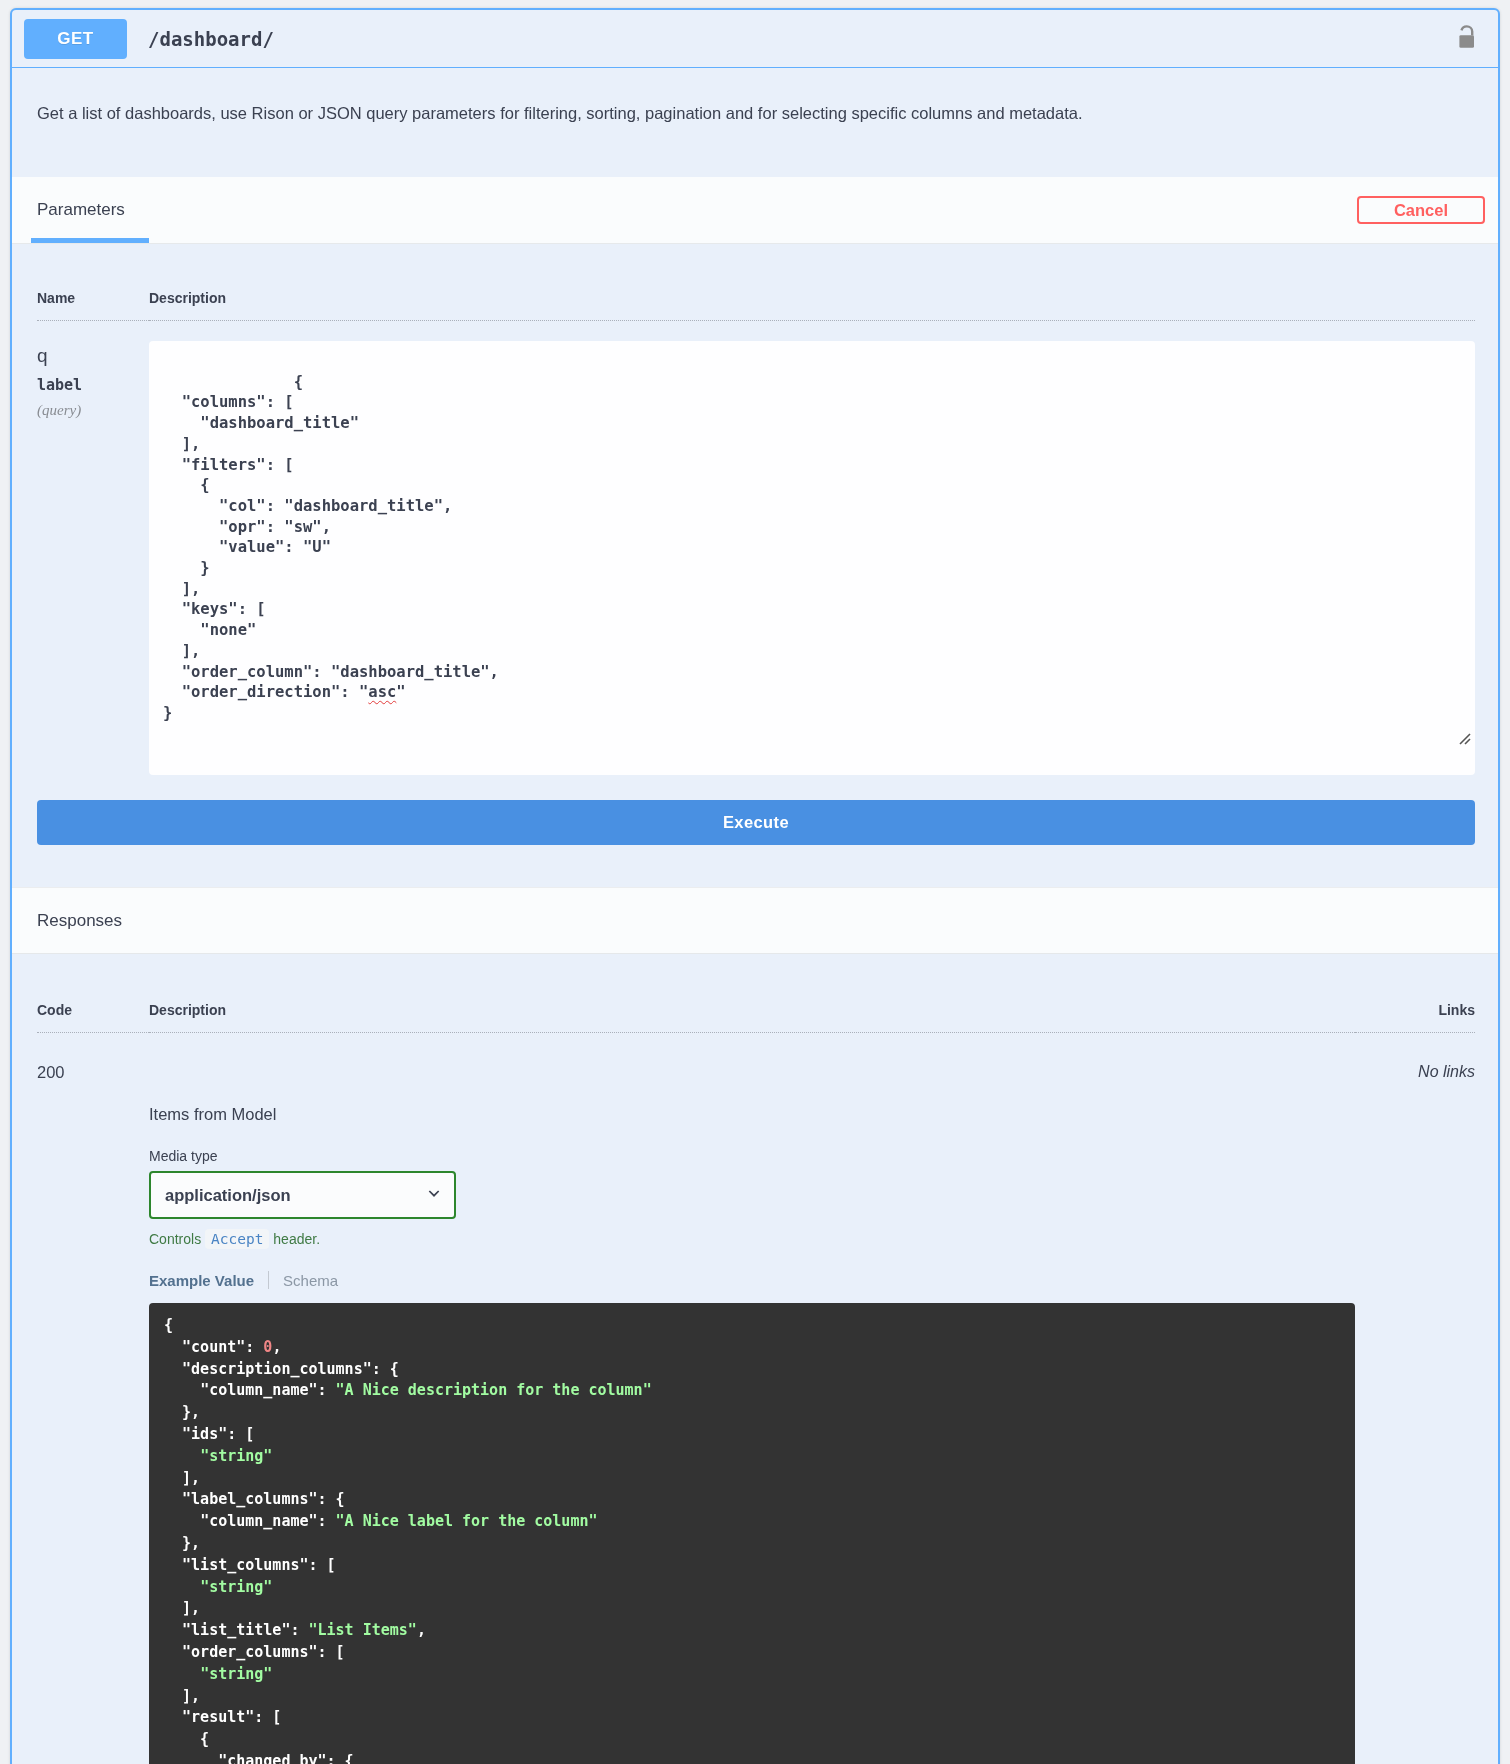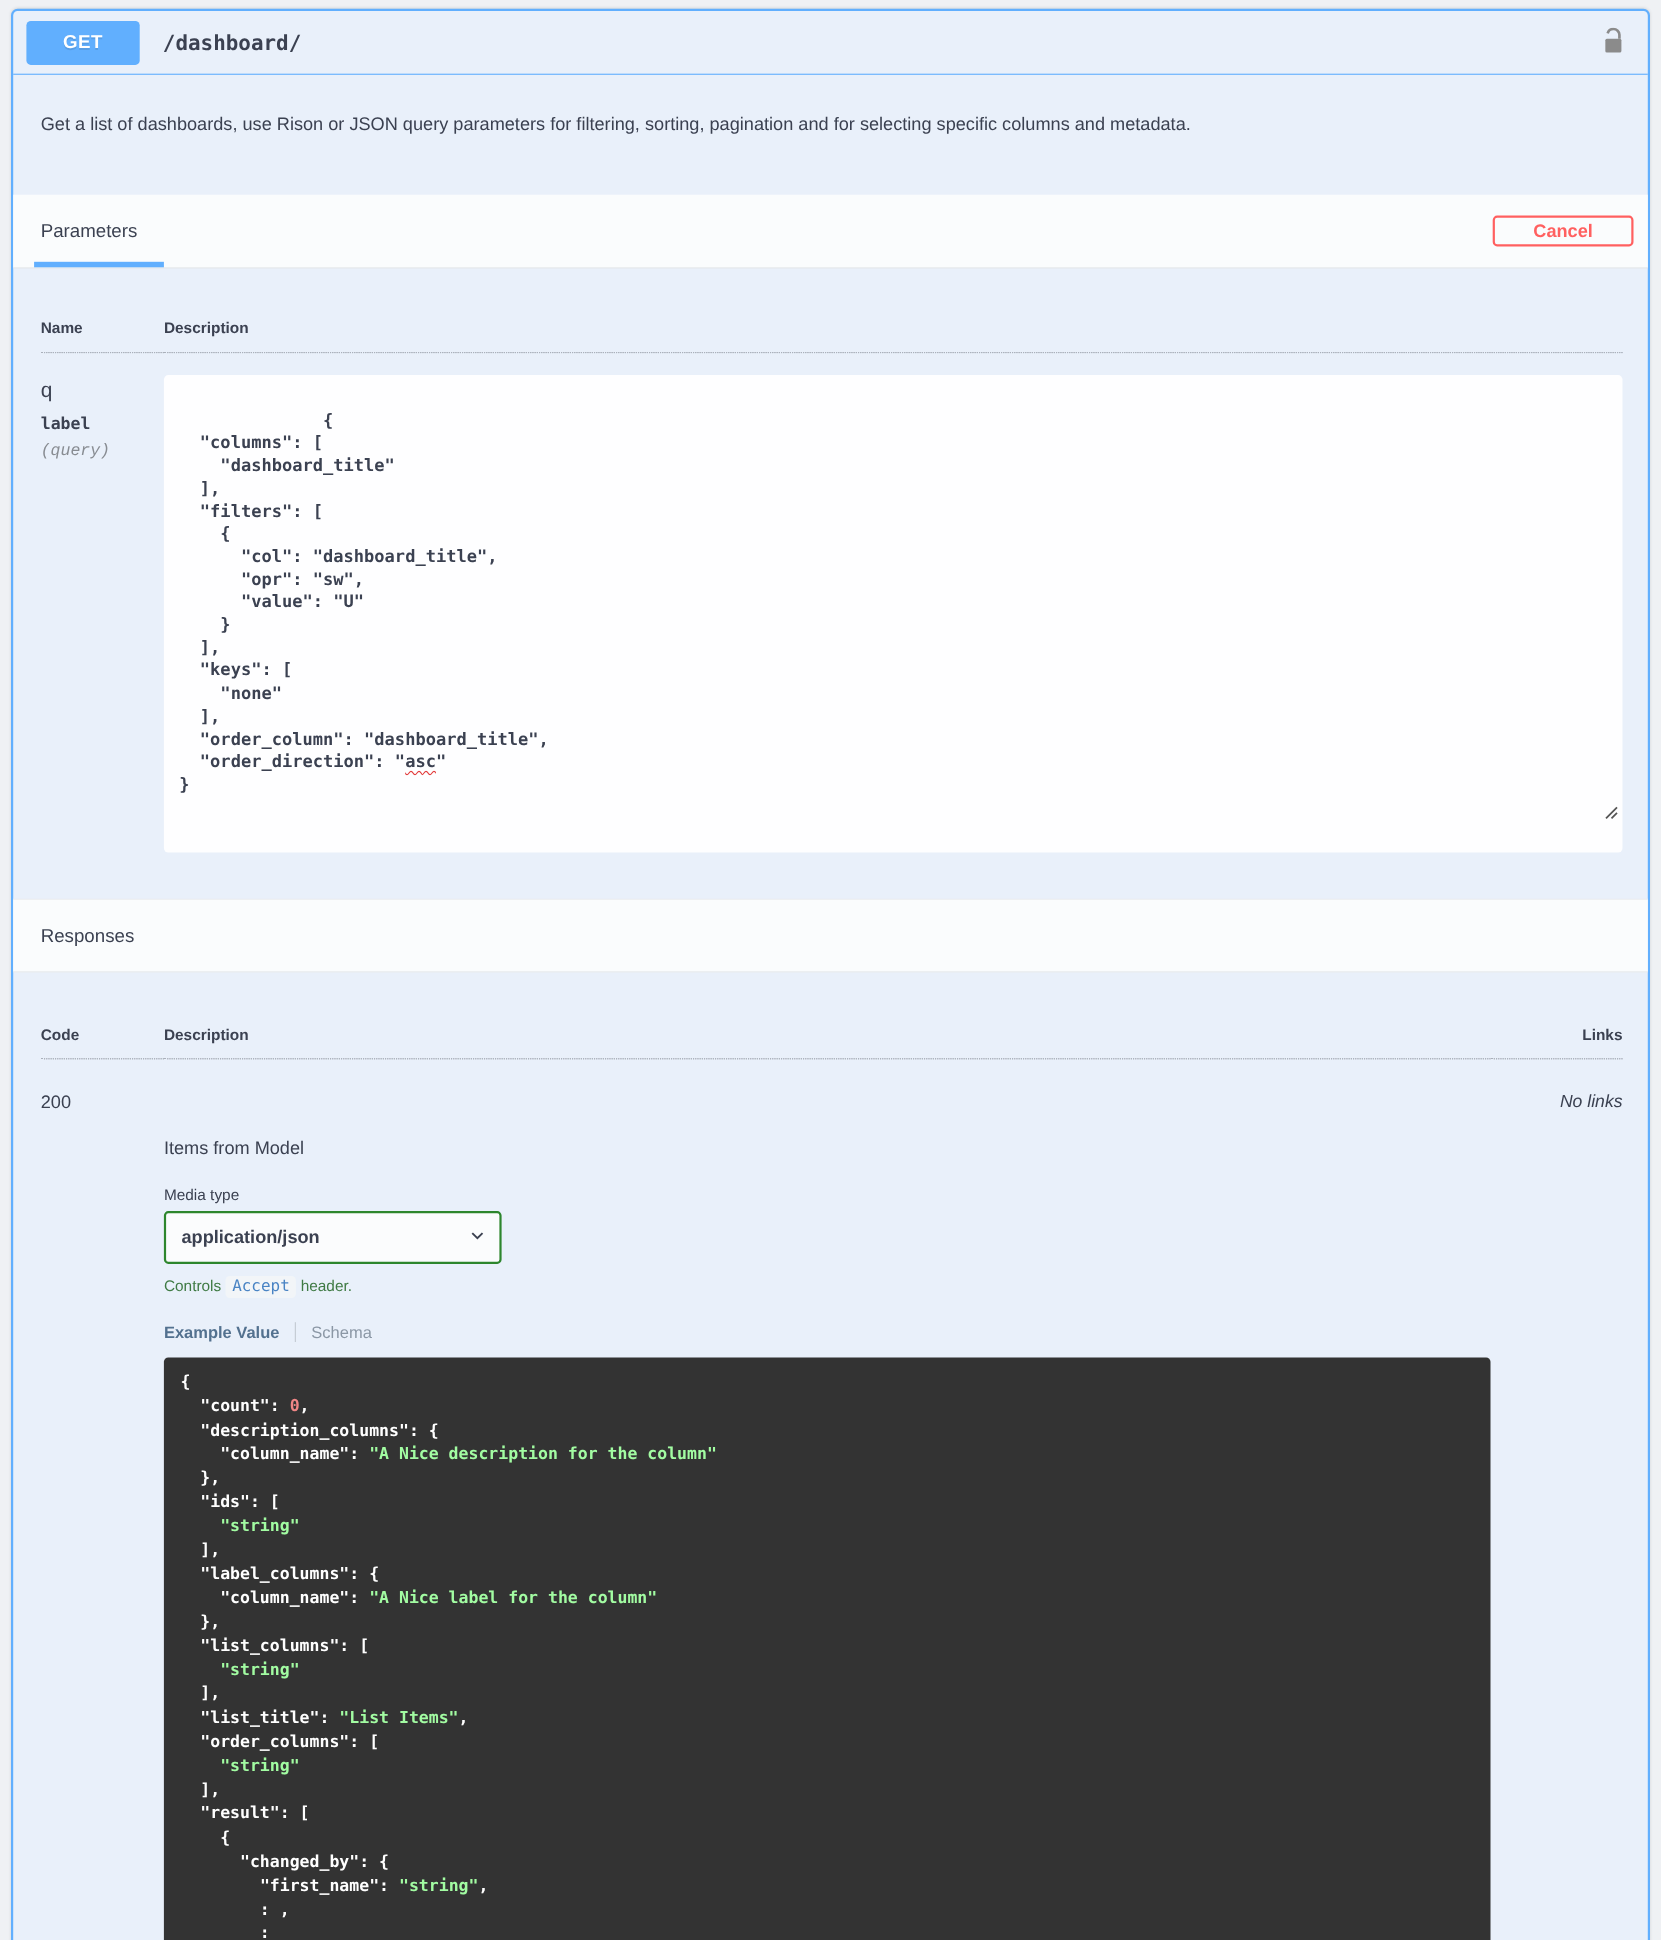--- a/index.html
+++ b/index.html
@@ -41,21 +41,21 @@
   th { text-align:left; font-size:14px; font-weight:bold; color:#3b4151;
        padding:18px 0 14px 0; border-bottom:1px dotted #aab0ba; }
   td { vertical-align:top; }
   .col-name  { width:112px; }
   .col-links { width:120px; }
   th.right, td.right { text-align:right; }
 
   .param-name { font-size:19px; padding-top:24px; }
   .param-type { font-family:"DejaVu Sans Mono", monospace; font-weight:bold; font-size:15px;
                 margin-top:9px; }
-  .param-in   { font-family:Liberation Mono, monospace; font-style:italic; font-size:15px;
+  .param-in   { font-family:Liberation Serif, serif; font-style:italic; font-size:15px;
                 color:#888c92; margin-top:8px; }
 
   
   .param-value-cell { padding:20px 0 0 0; }
   .q-editor { position:relative; background:rgba(255,255,255,.92); border-radius:4px;
               min-height:372px; width:100%; padding:10px 10px 10px 14px;
               font-family:"DejaVu Sans Mono", monospace; font-size:15.5px; font-weight:bold;
               line-height:20.7px; color:#3b4151; white-space:pre-wrap; cursor:text; }
   .misspell { text-decoration:underline; text-decoration-style:wavy;
               text-decoration-color:#e23b3b; text-decoration-thickness:1px;
@@ -160,20 +160,23 @@
                 <svg width="13" height="13" viewBox="0 0 13 13">
                   <line x1="2" y1="12" x2="12" y2="2" stroke="#555" stroke-width="1.6"></line>
                   <line x1="7" y1="12" x2="12" y2="7" stroke="#555" stroke-width="1.6"></line>
                 </svg>
               </span>
             </div>
           </td>
         </tr>
       </tbody>
     </table>
+    <div class="execute-wrap" style="padding-left:0;padding-right:0;">
+      <button class="btn-execute">Execute</button>
+    </div>
     <div class="after-execute-gap"></div>
   </div>
 
   <div class="section-header" style="border-top:1px solid rgba(59,65,81,.08);">
     <div class="section-title">Responses</div>
   </div>
 
   <div class="tbl-wrap" style="padding-top:30px;">
     <table>
       <thead>

